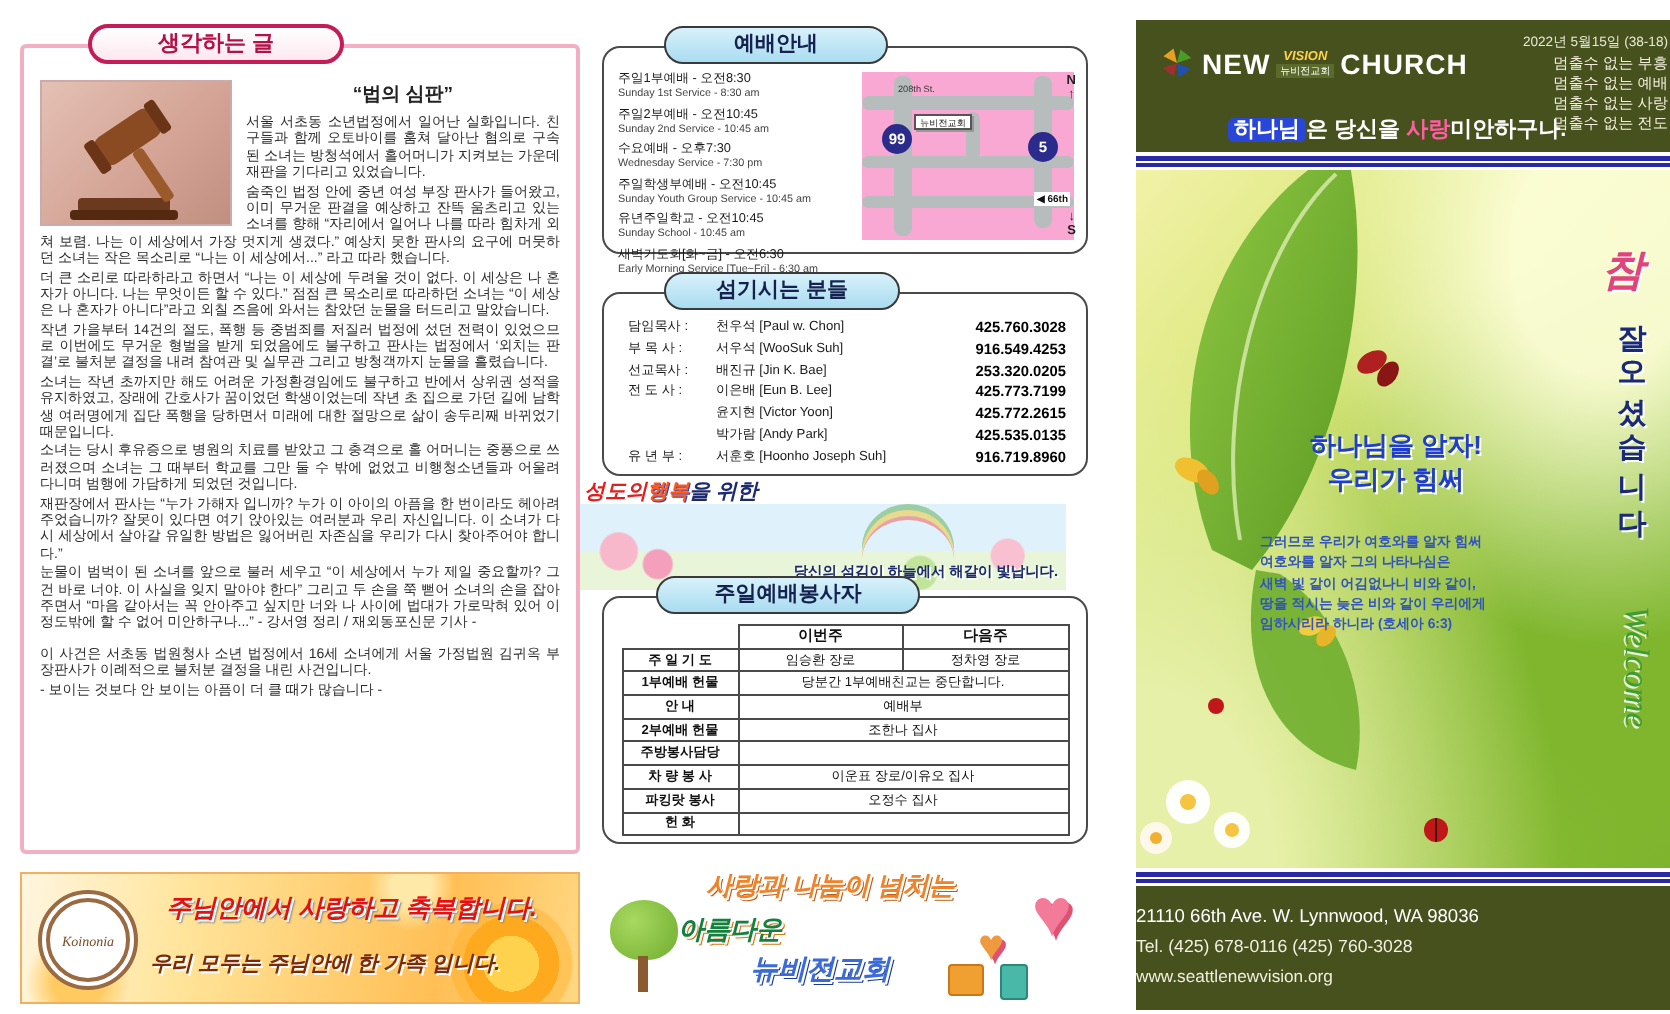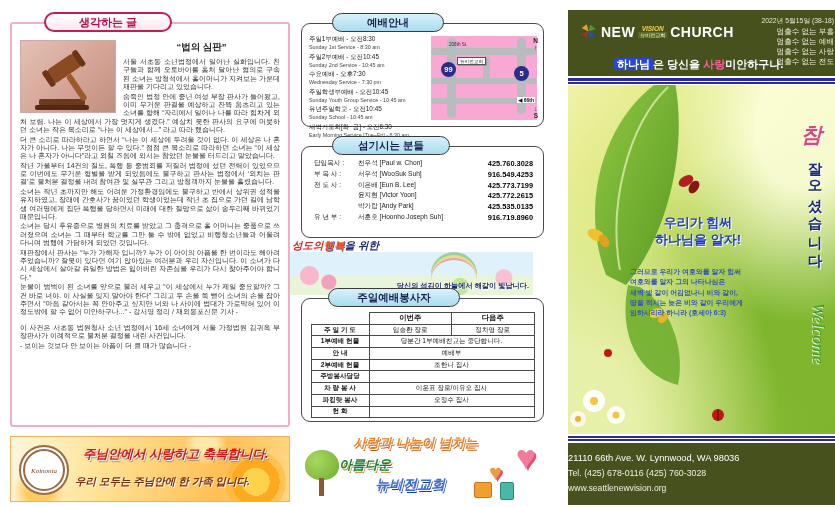--- a/index.html
+++ b/index.html
@@ -235,20 +235,24 @@
     <div class="staff-rows">
       <div class="staff-row">
         <span class="who"><span class="role">담임목사 :</span><span>천우석 [Paul w. Chon]</span></span>
         <span class="tel">425.760.3028</span>
       </div>
       <div class="staff-row">
         <span class="who"><span class="role">부 목 사 :</span><span>서우석 [WooSuk Suh]</span></span>
         <span class="tel">916.549.4253</span>
       </div>
       <div class="staff-row">
+        <span class="who"><span class="role">선교목사 :</span><span>배진규 [Jin K. Bae]</span></span>
+        <span class="tel">253.320.0205</span>
+      </div>
+      <div class="staff-row">
         <span class="who"><span class="role">전 도 사 :</span><span>이은배 [Eun B. Lee]</span></span>
         <span class="tel">425.773.7199</span>
       </div>
       <div class="staff-row">
         <span class="who"><span class="role"></span><span>윤지현 [Victor Yoon]</span></span>
         <span class="tel">425.772.2615</span>
       </div>
       <div class="staff-row">
         <span class="who"><span class="role"></span><span>박가람 [Andy Park]</span></span>
         <span class="tel">425.535.0135</span>
@@ -390,22 +394,22 @@
             <circle cx="10" cy="334" r="3" fill="#f0b030"></circle>
         </g>
         <circle cx="150" cy="330" r="6" fill="#c01818"></circle>
         <line x1="150" y1="324" x2="150" y2="336" stroke="#401008" stroke-width="1"></line>
         <circle cx="40" cy="268" r="4" fill="#c01818"></circle>
       </svg>
       <div class="cham">참</div>
       <div class="jal">잘오셨습니다</div>
       <div class="welcome">Welcome</div>
       <div class="center-slogan">
+        <div>하나님을 알자!</div>
         <div>우리가 힘써</div>
-        <div>하나님을 알자!</div>
       </div>
       <div class="verse">그러므로 우리가 여호와를 알자 힘써
 여호와를 알자 그의 나타나심은
 새벽 빛 같이 어김없나니 비와 같이,
 땅을 적시는 늦은 비와 같이 우리에게
 임하시리라 하니라 (호세아 6:3)</div>
     </div>
 
     <div class="stripe"></div>
 

